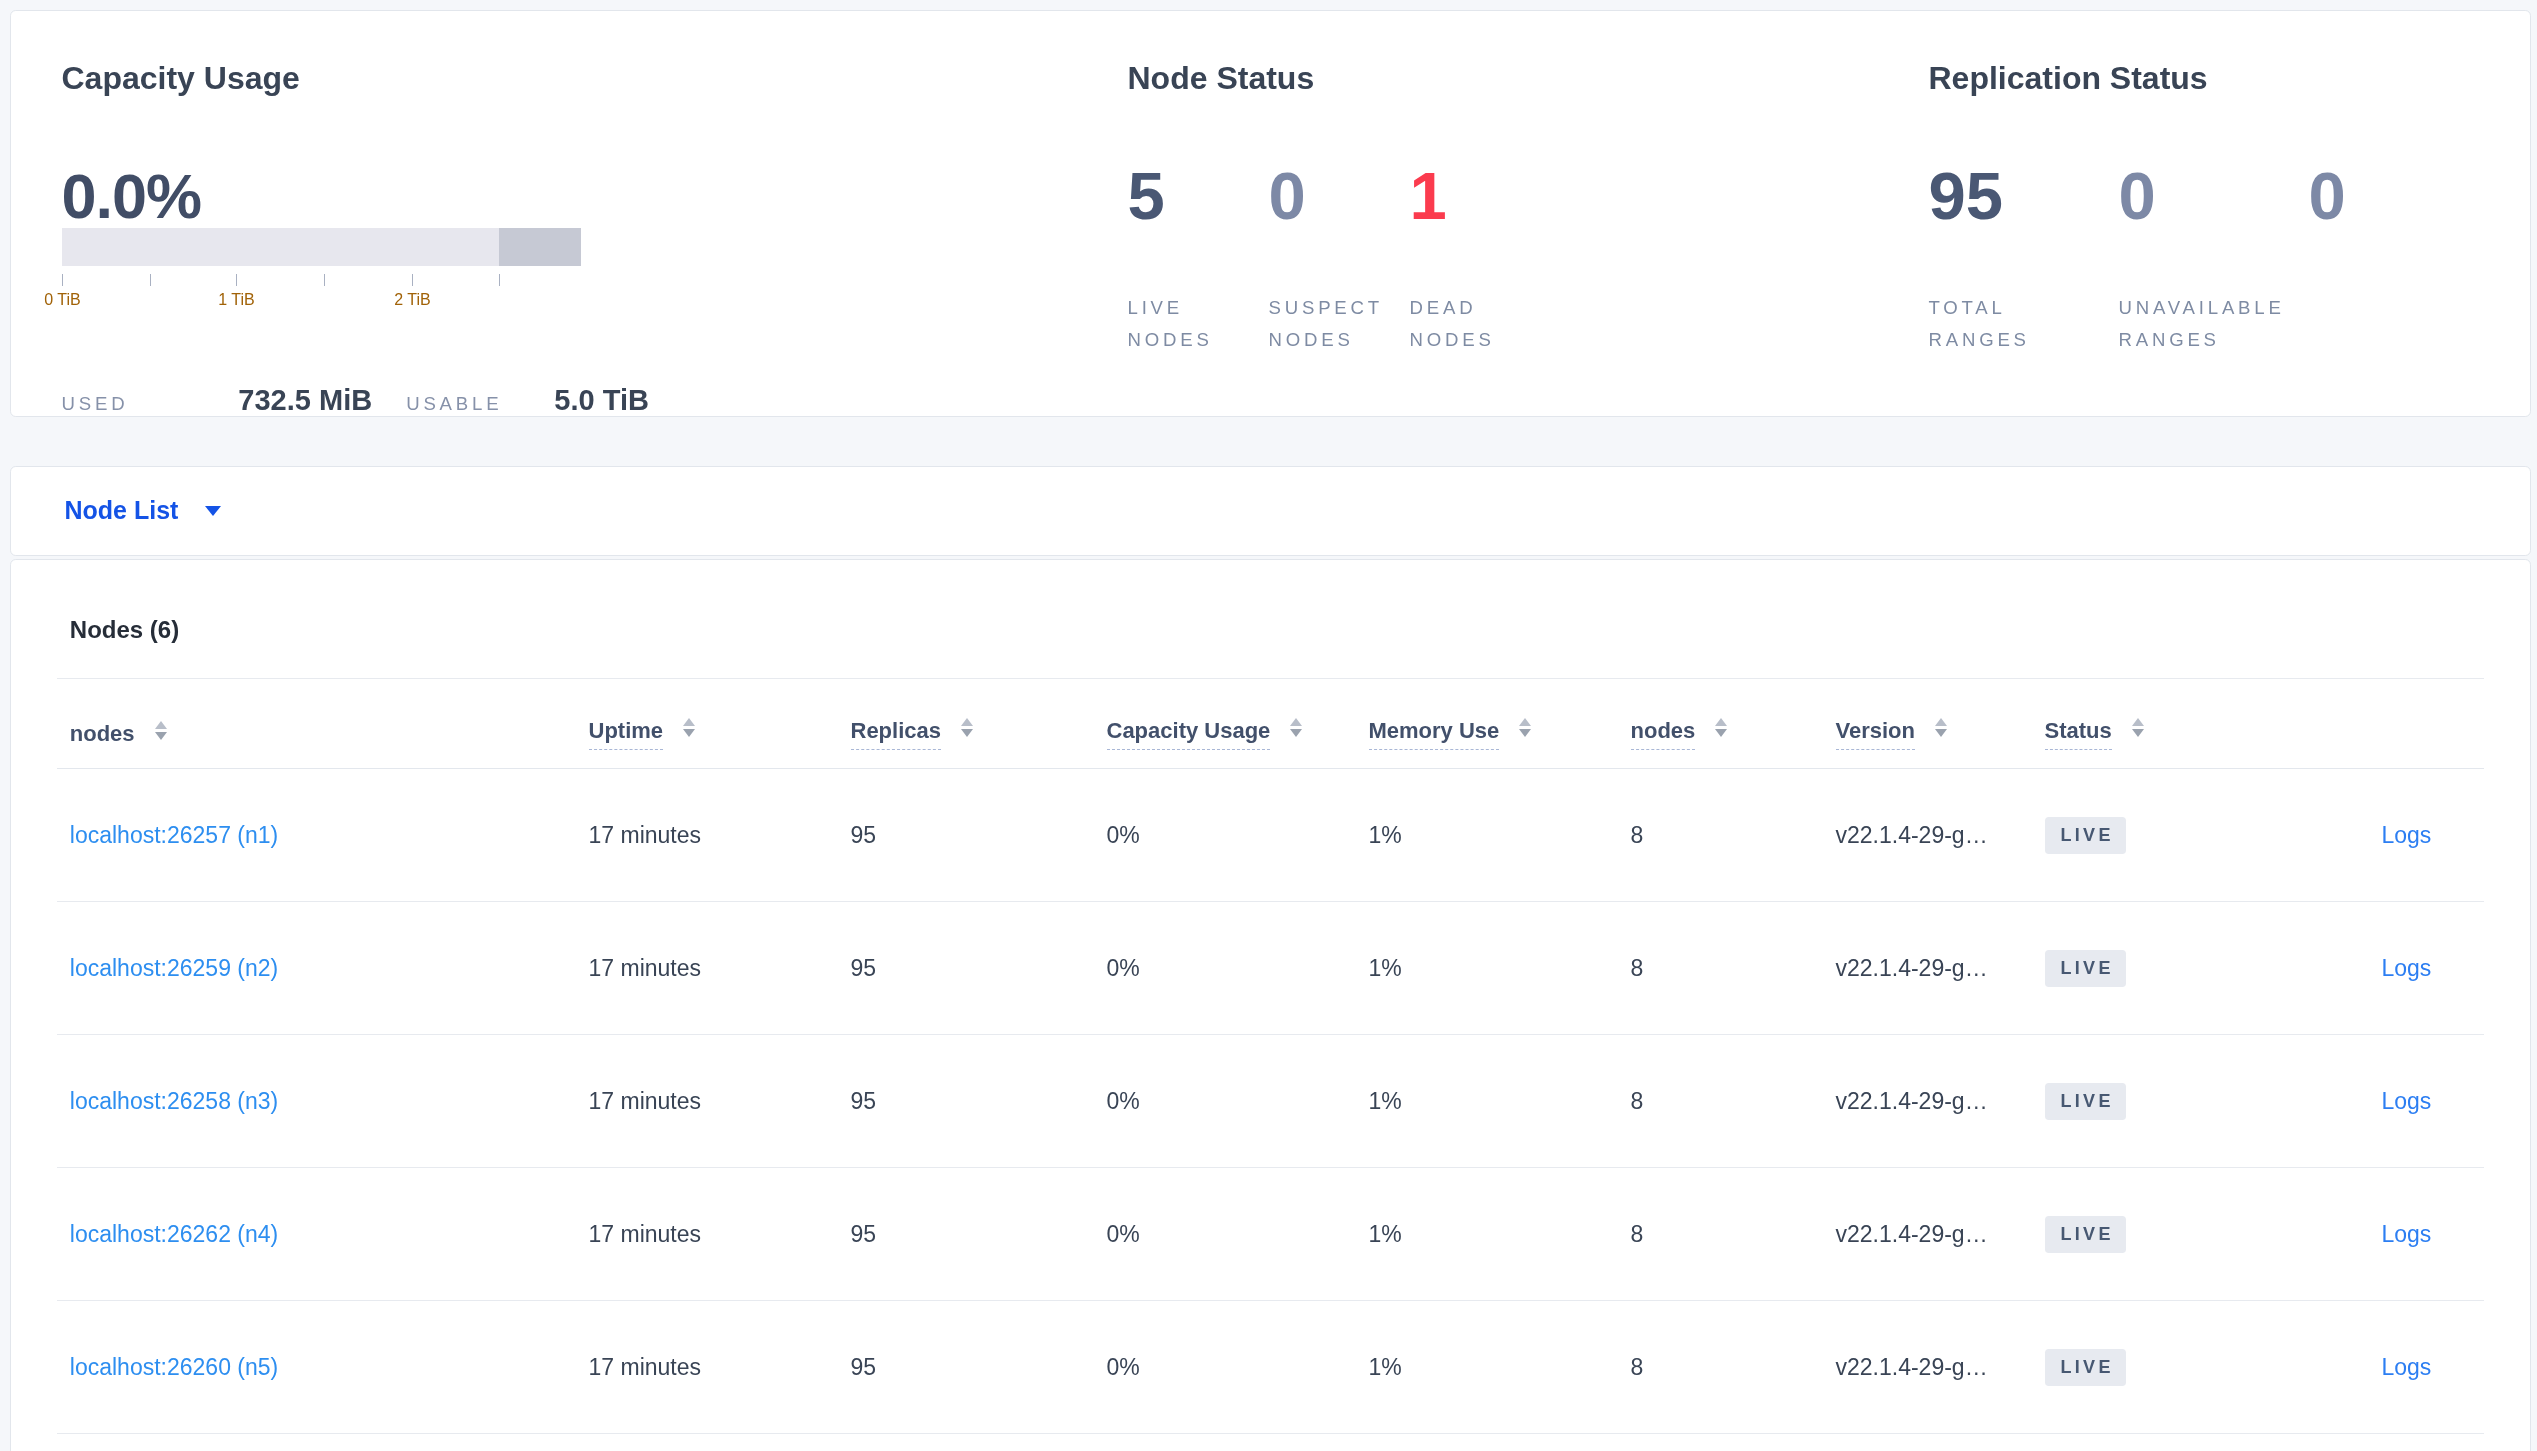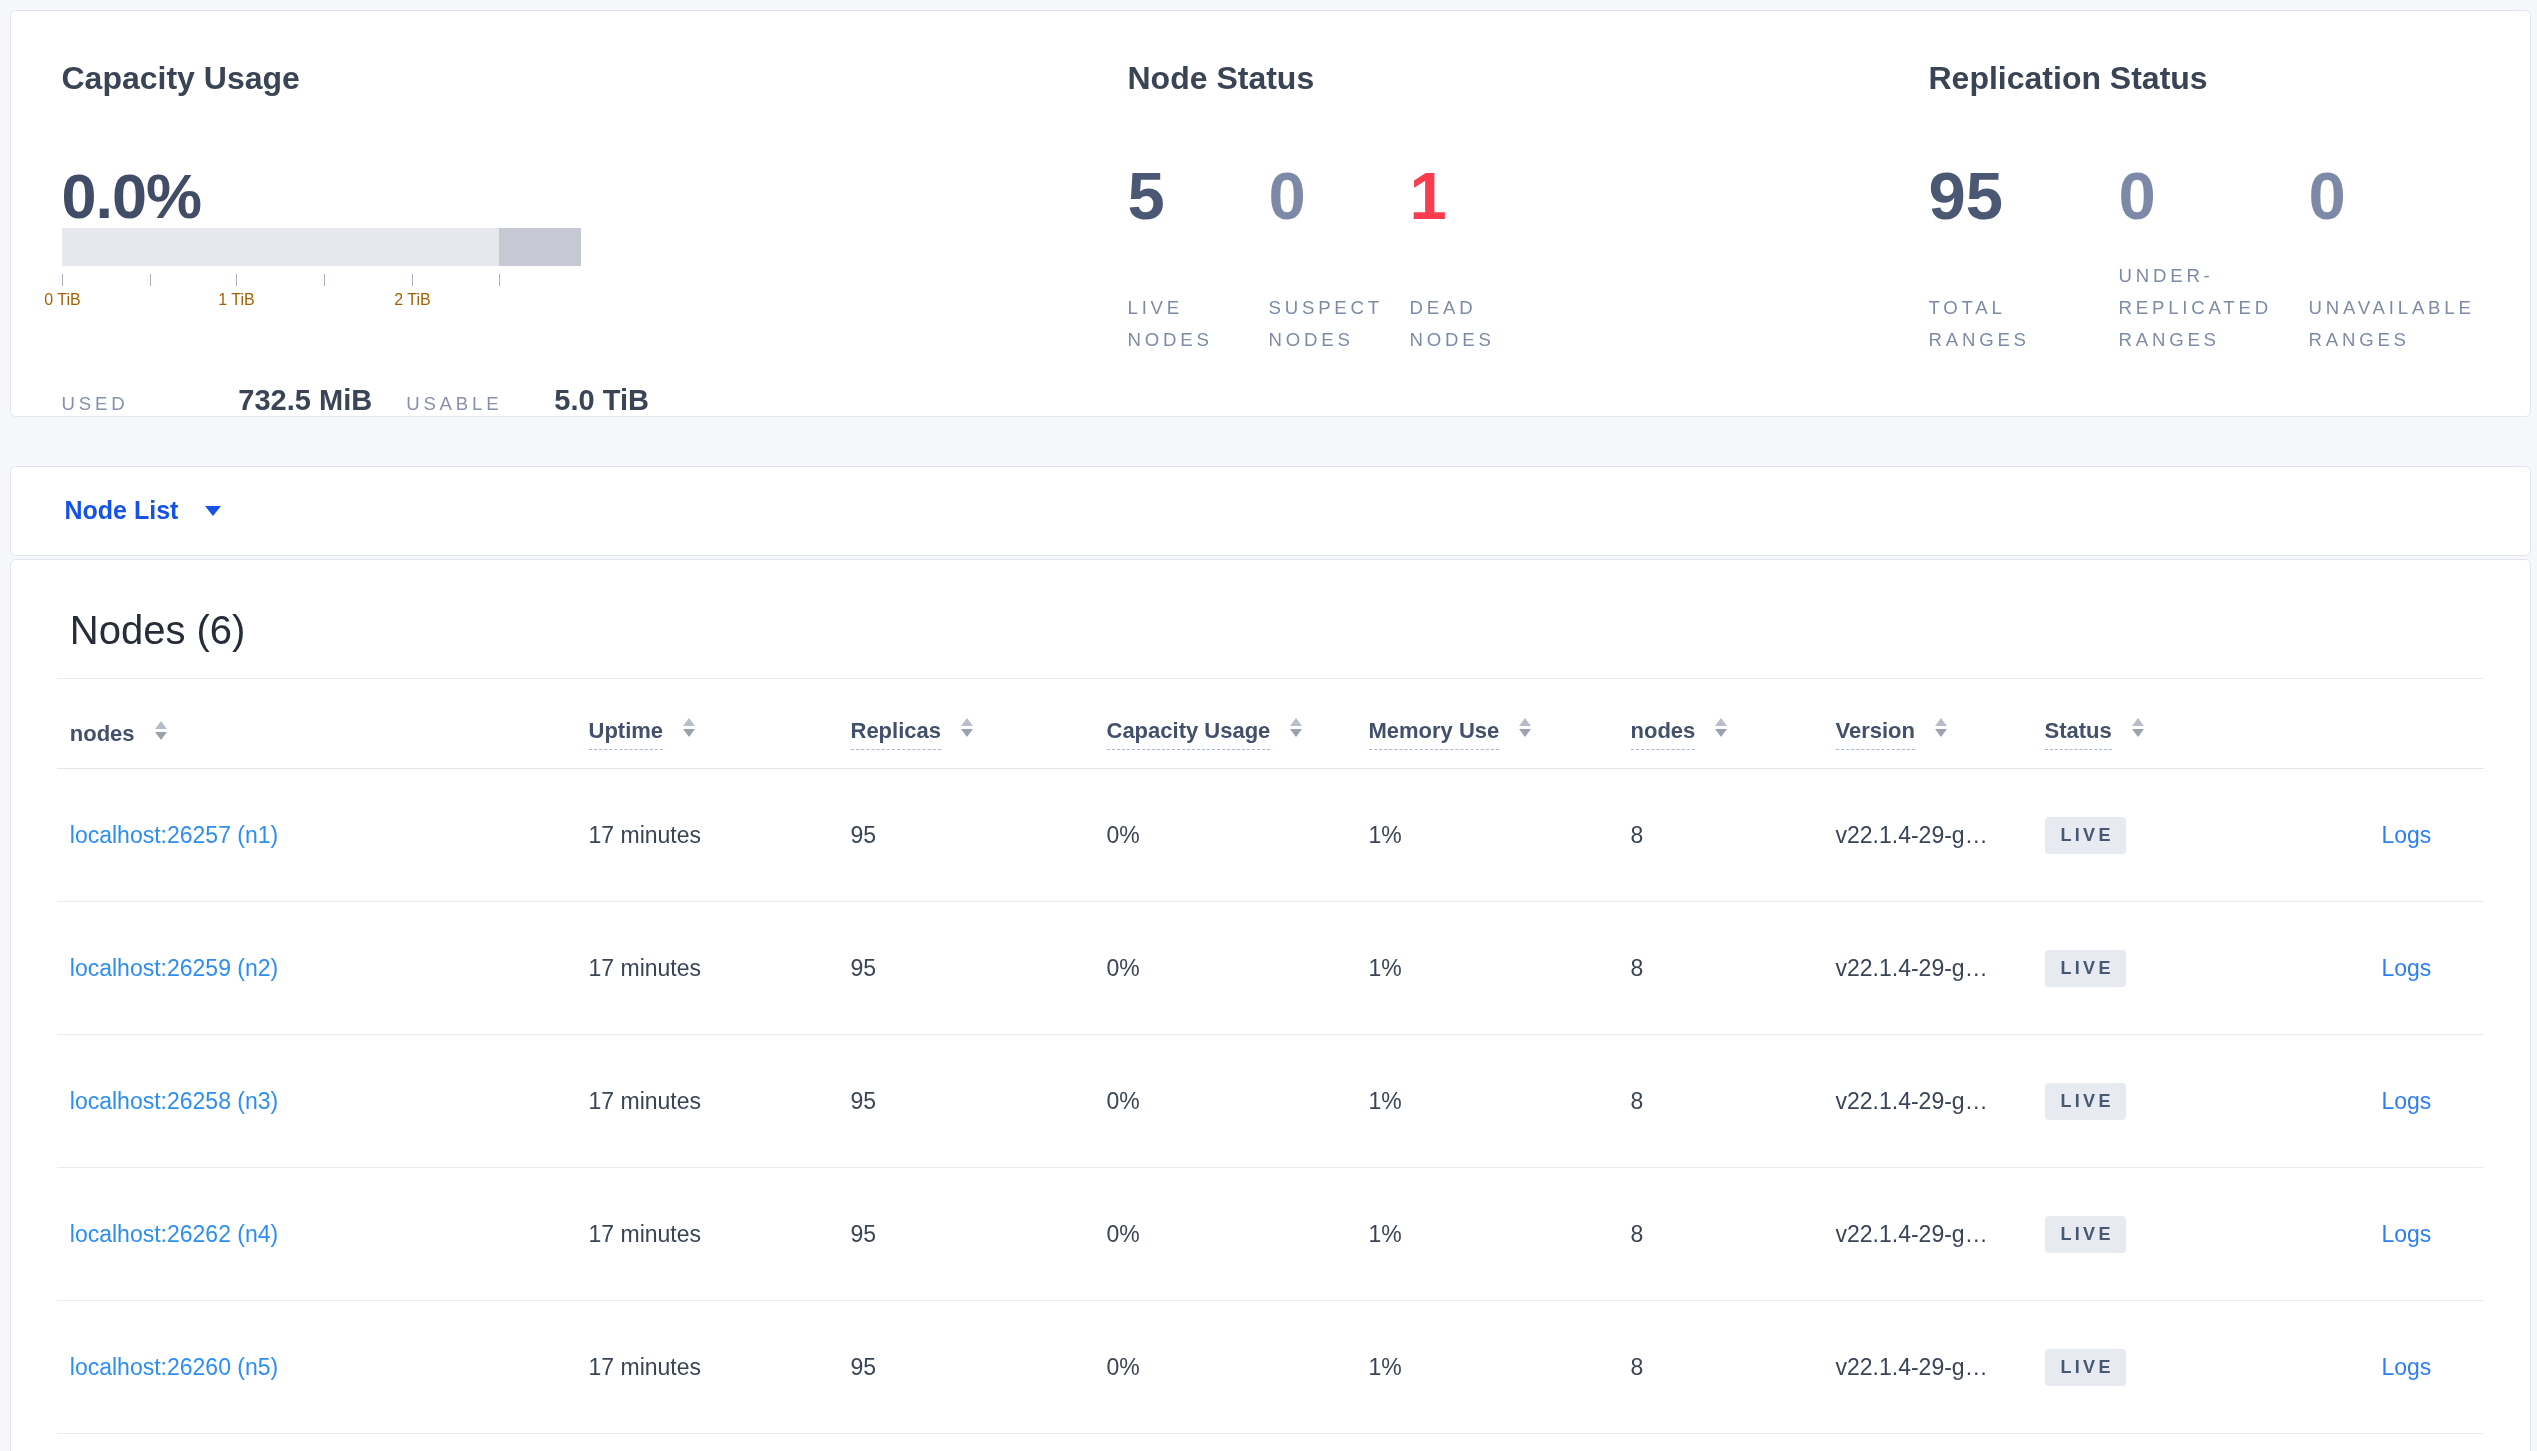--- a/index.html
+++ b/index.html
@@ -97,22 +97,22 @@
   
   .table-panel {
     margin-top: 3.8px;
     height: 914px;
     padding: 0 46px;
     border-radius: 5.7px;
   }
   .table-heading {
     margin-left: 13.3px;
     padding-top: 51px;
-    font-size: 40px;
-    font-weight: 400;
+    font-size: 24px;
+    font-weight: 700;
     color: #262d38;
     line-height: 38px;
   }
   .heading-divider { height: 1px; background: #e7eaef; margin-top: 29px; }
 
   .grid-row {
     display: grid;
     grid-template-columns: 532px 262px 256px 262px 262px 205px 209px 238px 1fr;
     align-items: center;
   }
@@ -208,23 +208,20 @@
     <div class="stats-values">
       <div class="stat-col-r big tone-dark">95</div>
       <div class="stat-col-r big tone-muted">0</div>
       <div class="stat-col-r big tone-muted">0</div>
     </div>
     <div class="stats-labels">
       <div class="stat-col-r">
           <div class="stat-label">TOTAL RANGES</div>
         </div>
       <div class="stat-col-r">
-          <div class="stat-label">UNDER-REPLICATED RANGES</div>
-        </div>
-      <div class="stat-col-r">
           <div class="stat-label">UNAVAILABLE RANGES</div>
         </div>
     </div>
   </div>
 
 </div>
 
 <div class="panel viewbar">
   <span class="viewbar-label">Node List</span>
   <span class="caret-down"></span>

